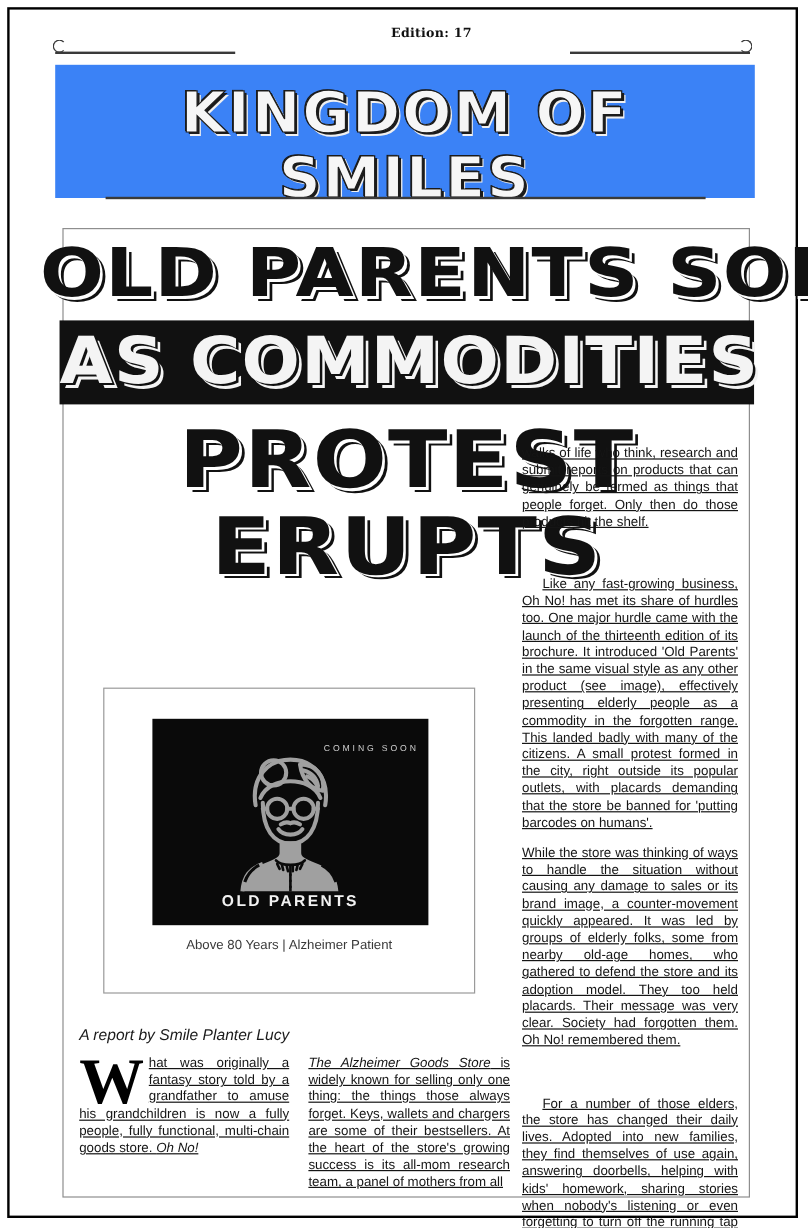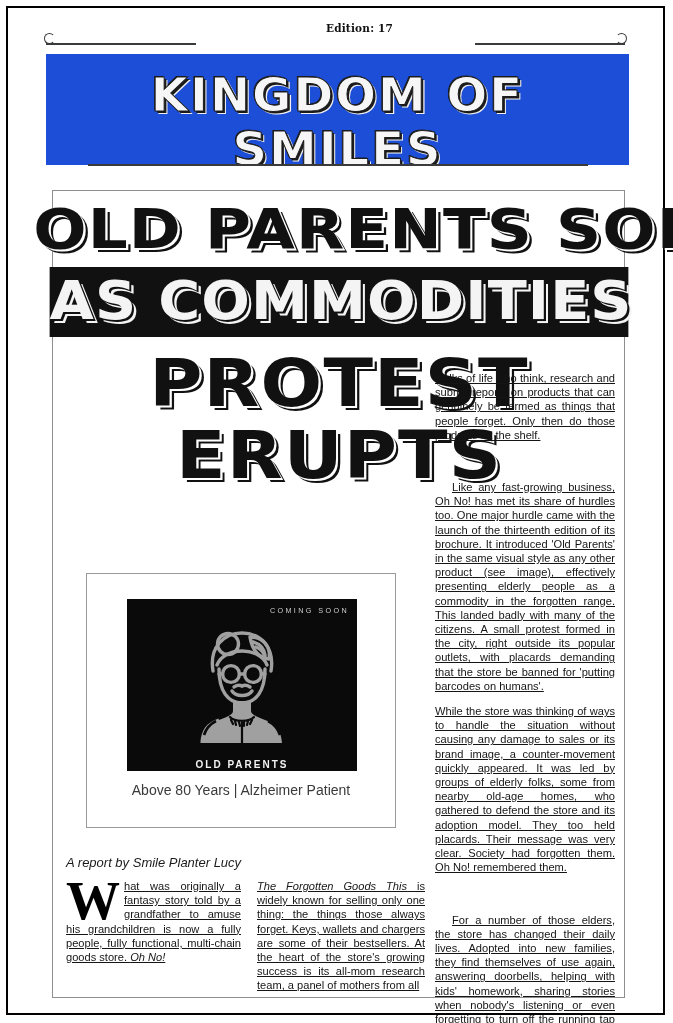--- a/index.html
+++ b/index.html
@@ -56,21 +56,21 @@
     box-sizing: border-box;
   }
   .hook.left  { left: 36px;  border-right-color: transparent; }
   .hook.right { right: 36px; border-left-color: transparent; }
 
   
   .masthead {
     position: absolute;
     left: 38px; top: 46px;
     width: 583px; height: 111px;
-    background: #1d4ed8;
+    background: #3b82f6;
     box-sizing: border-box;
     overflow: hidden;
   }
   .masthead-title {
     margin: 14px 0 0 0;
     text-align: center;
     font-family: "DejaVu Sans", sans-serif;
     font-weight: bold;
     font-size: 47px;
     line-height: 54px;
@@ -196,46 +196,46 @@
   }
   .fig-inner {
     position: absolute;
     left: 40px; top: 25px;
     width: 230px; height: 172px;
     background: #0a0a0a;
     overflow: hidden;
   }
   .coming-soon {
     position: absolute;
-    right: 8px; top: 7px;
+    right: 8px; top: 20px;
     font-size: 7.2px;
     letter-spacing: 2.4px;
     color: #cfcfcf;
   }
   .prod-label {
     position: absolute;
-    left: 0; bottom: 1px;
+    left: 0; bottom: 13px;
     width: 100%;
     text-align: center;
-    font-size: 10px;
+    font-size: 13px;
     font-weight: bold;
     letter-spacing: 2px;
     color: #f2f2f2;
   }
   .granny {
     position: absolute;
     left: 50%; top: 26px;
     transform: translateX(-50%);
   }
   .fig-caption {
     position: absolute;
     left: 0; top: 208px;
     width: 100%;
     text-align: center;
-    font-size: 14px;
+    font-size: 11px;
     color: #3a3a3a;
   }
 </style>
 </head>
 <body>
 
 <div class="page">
 
   <div class="toprail">
     <div class="edition">Edition: 17</div>
@@ -304,17 +304,17 @@
       <p class="body indent">For a number of those elders, the store has changed their daily lives. Adopted into new families, they find themselves of use again, answering doorbells, helping with kids' homework, sharing stories when nobody's listening or even forgetting to turn off the running tap and causing major financial damage to the homeowner. They are happy to be back amid human interaction, amid smiles and laughter and frowns rather than being left alone and forgotten.</p>
     </div>
 
     <div class="byline">A report by Smile Planter Lucy</div>
 
     <div class="col-left-lower">
       <p class="body"><span class="dropcap">W</span><span>hat was originally a fantasy story told by a grandfather to amuse his grandchildren is now a fully people, fully functional, multi-chain goods store. </span><em>Oh No!</em></p>
     </div>
 
     <div class="col-mid-lower">
-      <p class="body"><em>The Forgotten Goods This</em><span> is widely known for selling only one thing: the things those always forget. Keys, wallets and chargers are some of their bestsellers. At the heart of the store's growing success is its all-mom research team, a panel of mothers from all</span></p>
+      <p class="body"><em>The Alzheimer Goods Store</em><span> is widely known for selling only one thing: the things those always forget. Keys, wallets and chargers are some of their bestsellers. At the heart of the store's growing success is its all-mom research team, a panel of mothers from all</span></p>
     </div>
 
   </div>
 </div>
 
 </body></html>

